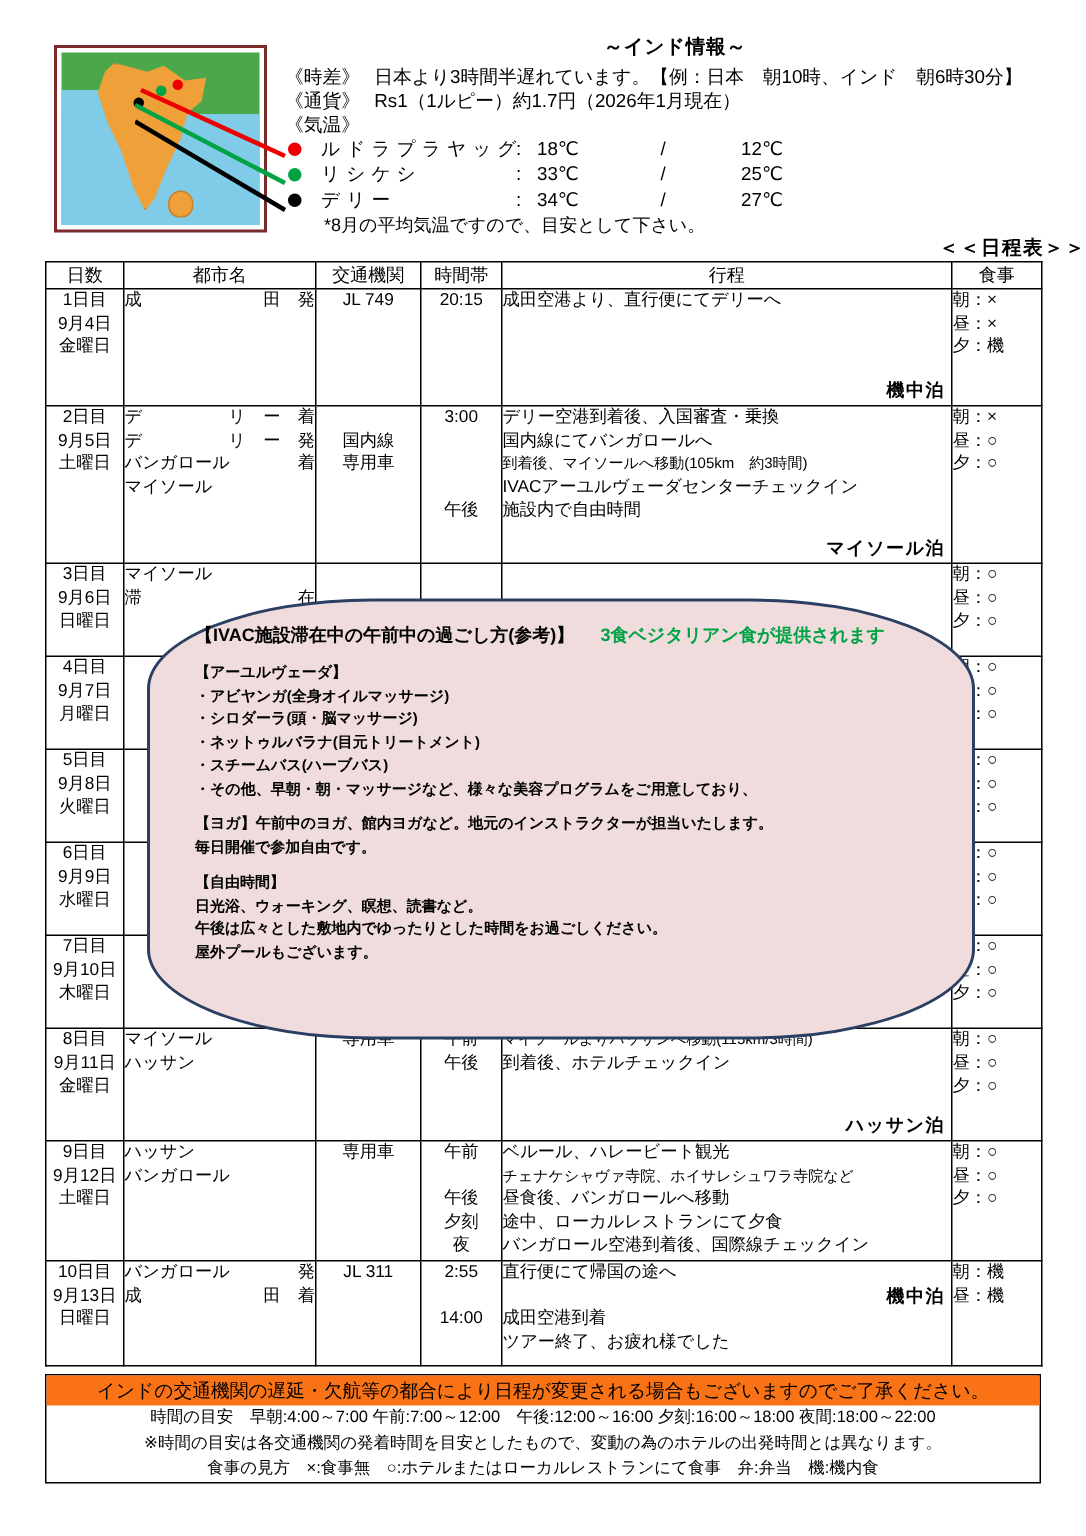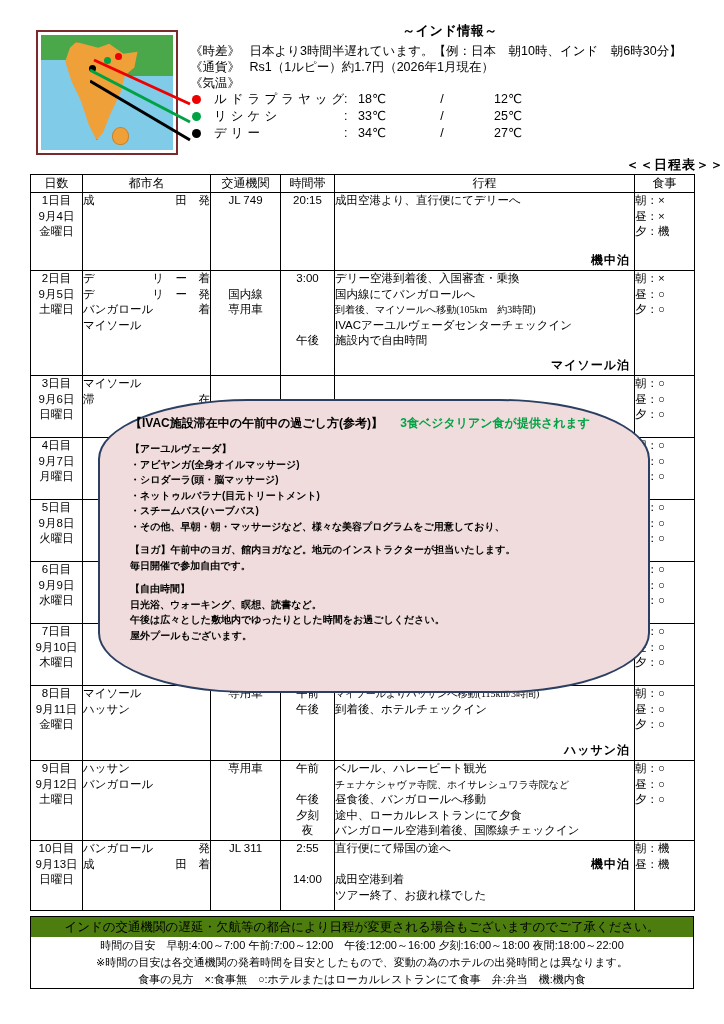--- a/index.html
+++ b/index.html
@@ -67,21 +67,21 @@
     background:#fff;
   }
   .cell{padding:1px 3px;line-height:15.5px;}
   .c-center{text-align:center;}
   .daycell{text-align:center;line-height:15.5px;padding-top:1px;}
   .citycell{padding:1px 4px;line-height:15.5px;}
   .cityline{display:flex;justify-content:space-between;white-space:nowrap;}
   .cityline span:first-child{letter-spacing:0;}
   .spread{letter-spacing:3px;}
   .itin{padding:1px 4px;line-height:15.5px;position:relative;}
-  .itin .small{font-size:10px;font-family:Liberation Serif, serif;}
+  .itin .small{font-size:10px;}
   .stay{
     position:absolute;right:4px;bottom:2px;font-weight:bold;font-size:12px;letter-spacing:1px;
   }
   .mealcell{padding:1px 5px;line-height:15.5px;white-space:nowrap;}
   .dashed-top td{border-top:1px dashed #000;}
 
   
   .oval{
     position:absolute;left:98px;top:399px;width:552px;height:294px;
     background:#f0dcdc;border:2px solid #2b3f63;
@@ -89,21 +89,21 @@
     padding:14px 26px 10px 30px;
   }
   .oval .line{font-size:10px;line-height:15.5px;font-weight:bold;white-space:nowrap;}
   .oval .hdr{font-size:12px;font-weight:bold;margin-bottom:9px;}
   .green{color:#00a344;}
   .gap{height:8px;}
 
   
   .footer{position:absolute;left:30px;top:916px;width:664px;border:1px solid #000;box-sizing:border-box;}
   .fn-yellow{
-    background:#4d7c0f;text-align:center;font-size:12.5px;line-height:18px;
+    background:#f97316;text-align:center;font-size:12.5px;line-height:18px;
     border-bottom:0;padding:1px 0;
   }
   .fn-line{font-size:11px;line-height:17px;text-align:center;padding:0 4px;}
 </style>
 </head>
 <body>
 
 <div class="page">
 
   <div class="header">
@@ -144,20 +144,21 @@
         <span class="t-city">ルドラプラヤッグ</span><span class="t-colon">:</span><span class="t-hi">18℃</span><span class="t-slash">/</span><span class="t-lo">12℃</span>
       </div>
       <div class="temp-row">
         <span class="temp-bullet" style="background:#00a344"></span>
         <span class="t-city">リシケシ</span><span class="t-colon">:</span><span class="t-hi">33℃</span><span class="t-slash">/</span><span class="t-lo">25℃</span>
       </div>
       <div class="temp-row">
         <span class="temp-bullet" style="background:#000000"></span>
         <span class="t-city">デリー</span><span class="t-colon">:</span><span class="t-hi">34℃</span><span class="t-slash">/</span><span class="t-lo">27℃</span>
       </div>
+      <div class="temp-note">*8月の平均気温ですので、目安として下さい。</div>
     </div>
   </div>
 
   <div class="sched-title">＜＜日程表＞＞</div>
 
   <div class="tbl-wrap">
     <table class="sched">
       <colgroup>
         <col class="c-day">
           <col class="c-city">

